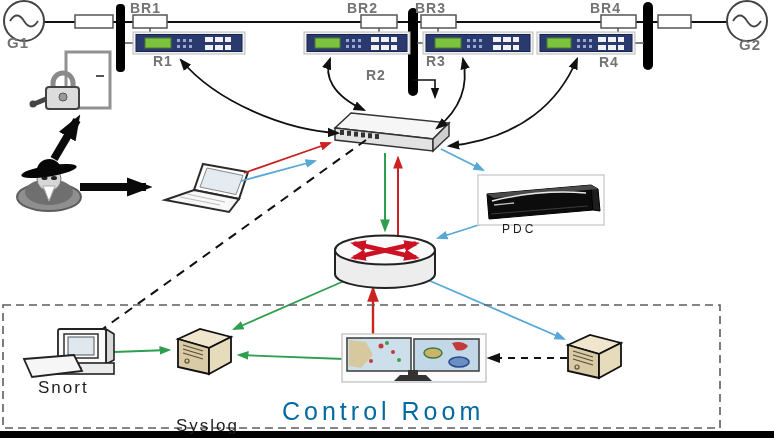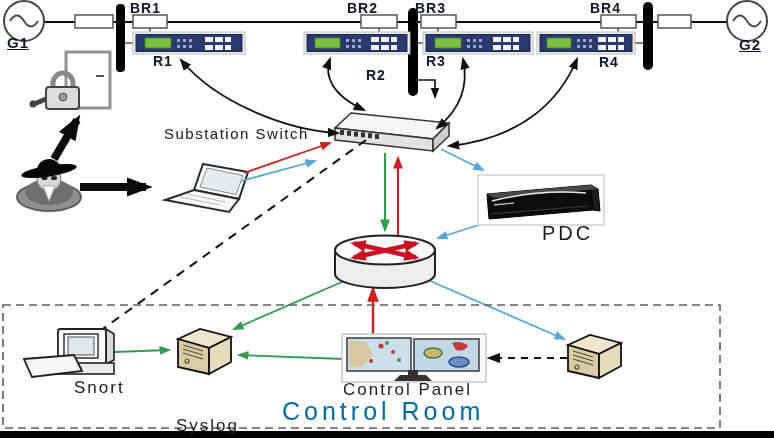--- a/index.html
+++ b/index.html
@@ -1,24 +1,24 @@
 <!DOCTYPE html>
 <html><head>
 <meta charset="utf-8">
 <style>
   html,body{margin:0;padding:0;background:#fff;}
   .stage{
     position:relative;width:774px;height:438px;background:#fff;overflow:hidden;
     font-family:"Liberation Sans", sans-serif;color:#111;
   }
   .stage svg{position:absolute;left:0;top:0;}
-  .lbl{position:absolute;white-space:nowrap;color:#0f172a;}
+  .lbl{position:absolute;white-space:nowrap;color:#737373;}
   .lbl-br{font-size:14px;font-weight:bold;letter-spacing:1px;}
   .lbl-r{font-size:14px;font-weight:bold;letter-spacing:1px;}
-  .lbl-g{font-size:15px;font-weight:bold;letter-spacing:1px;text-decoration:underline;}
+  .lbl-g{font-size:15px;font-weight:bold;letter-spacing:1px;}
   .lbl-dev{font-size:17px;letter-spacing:2px;color:#1c1c1c;}
   .lbl-switch{font-size:15px;letter-spacing:1.5px;font-weight:500;}
   .lbl-room{font-size:25px;letter-spacing:4px;font-weight:500;color:#0369a1;}
 </style>
 </head>
 <body>
 
 <div class="stage">
 
 <svg width="774" height="438" viewBox="0 0 774 438">
@@ -318,22 +318,20 @@
 <div class="lbl lbl-br" style="left:130px;top:0px;">BR1</div>
 <div class="lbl lbl-br" style="left:347px;top:0px;">BR2</div>
 <div class="lbl lbl-br" style="left:415px;top:0px;">BR3</div>
 <div class="lbl lbl-br" style="left:590px;top:0px;">BR4</div>
 
 <div class="lbl lbl-r" style="left:137px;top:53px;margin-left:16px;">R1</div>
 <div class="lbl lbl-r" style="left:366px;top:67px;">R2</div>
 <div class="lbl lbl-r" style="left:426px;top:53px;">R3</div>
 <div class="lbl lbl-r" style="left:599px;top:54px;">R4</div>
 
-<div class="lbl lbl-switch" style="left:164px;top:125px;">Substation Switch</div>
-<div class="lbl lbl-dev" style="left:502px;top:222px;font-size:20px;letter-spacing:3px;margin-left:40px;">PDC</div>
-
-<div class="lbl lbl-dev" style="left:38px; top:378px;margin-left:36px;">Snort</div>
+<div class="lbl lbl-dev" style="left:502px;top:222px;font-size:12px;letter-spacing:3px;">PDC</div>
+
+<div class="lbl lbl-dev" style="left:38px; top:378px;">Snort</div>
 <div class="lbl lbl-dev" style="left:176px;top:374px;margin-top:42px;">Syslog</div>
-<div class="lbl lbl-dev" style="left:343px;top:380px;">Control Panel</div>
 
 <div class="lbl lbl-room" style="left:282px;top:397px;">Control Room</div>
 
 </div>
 
 </body></html>

